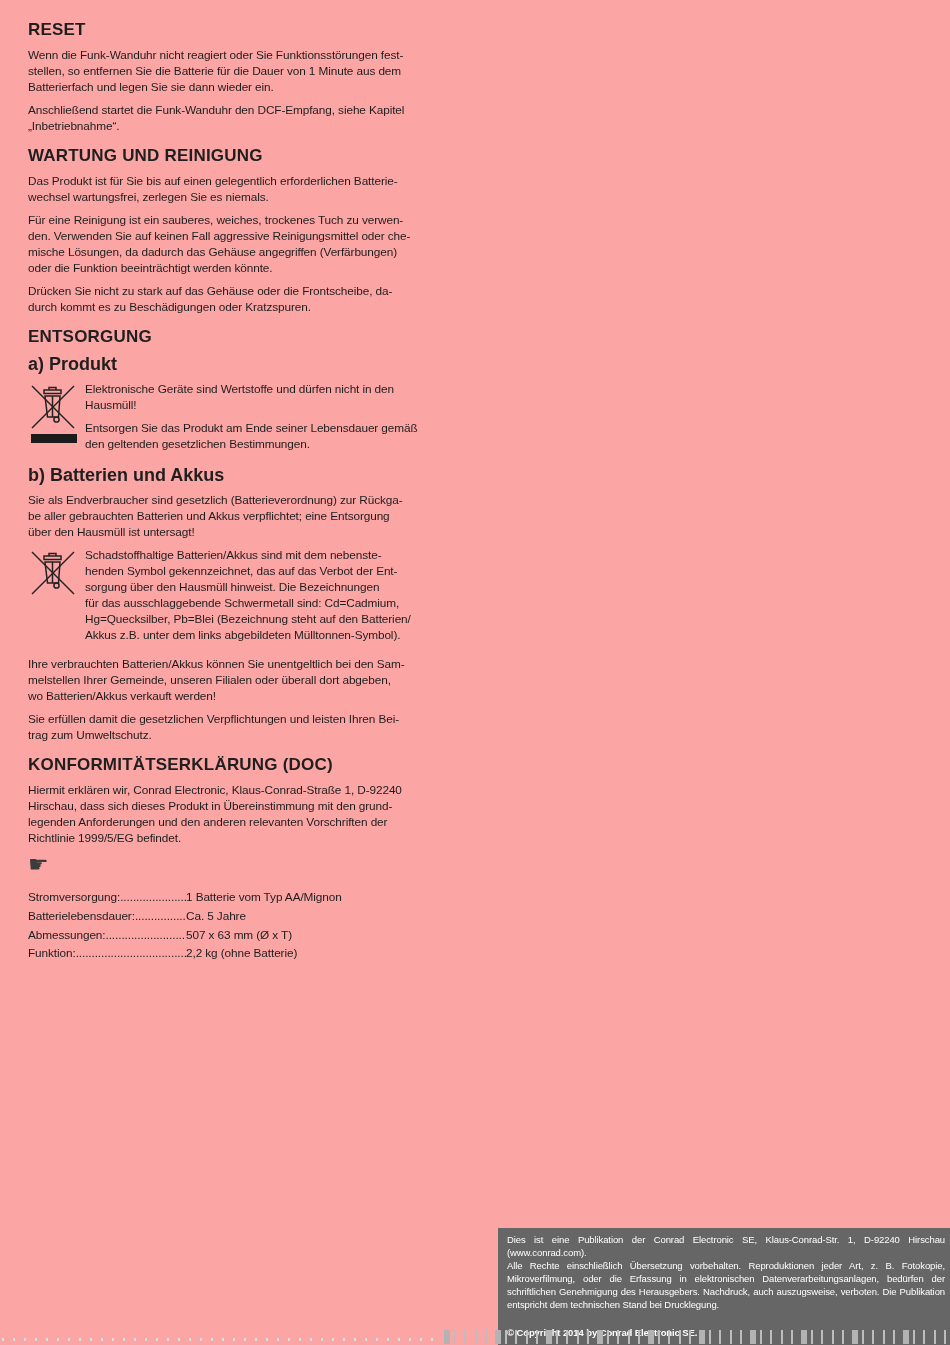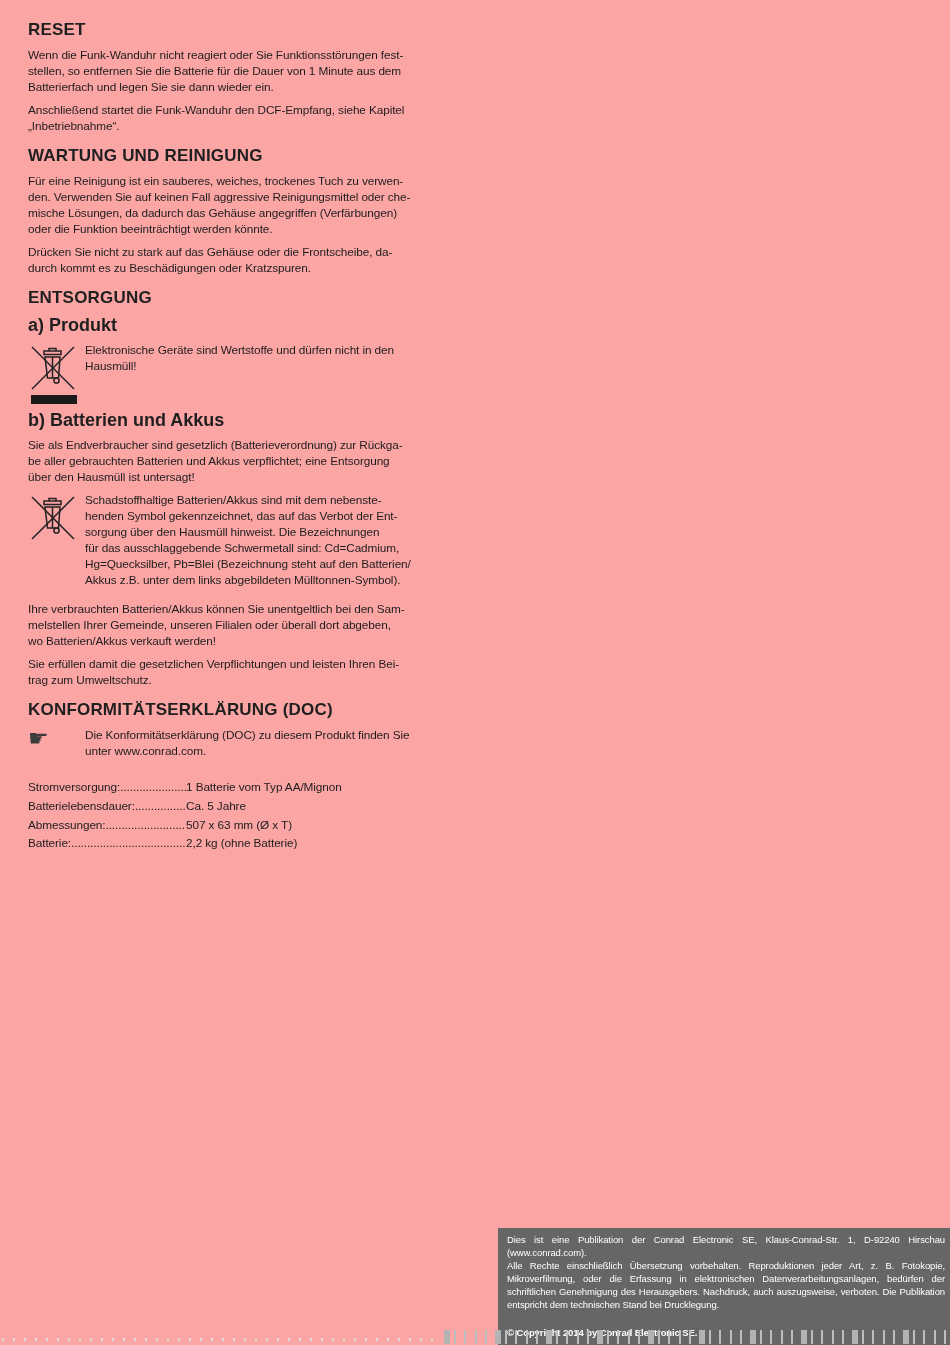--- a/index.html
+++ b/index.html
@@ -115,20 +115,22 @@
       <h2 class="section-title">RESET</h2>
       <p class="para">Wenn die Funk-Wanduhr nicht reagiert oder Sie Funktionsstörungen fest-
 stellen, so entfernen Sie die Batterie für die Dauer von 1 Minute aus dem
 Batterierfach und legen Sie sie dann wieder ein.</p>
       <p class="para">Anschließend startet die Funk-Wanduhr den DCF-Empfang, siehe Kapitel
 „Inbetriebnahme“.</p>
     </div>
 
     <div class="section">
       <h2 class="section-title">WARTUNG UND REINIGUNG</h2>
+      <p class="para">Das Produkt ist für Sie bis auf einen gelegentlich erforderlichen Batterie-
+wechsel wartungsfrei, zerlegen Sie es niemals.</p>
       <p class="para">Für eine Reinigung ist ein sauberes, weiches, trockenes Tuch zu verwen-
 den. Verwenden Sie auf keinen Fall aggressive Reinigungsmittel oder che-
 mische Lösungen, da dadurch das Gehäuse angegriffen (Verfärbungen)
 oder die Funktion beeinträchtigt werden könnte.</p>
       <p class="para">Drücken Sie nicht zu stark auf das Gehäuse oder die Frontscheibe, da-
 durch kommt es zu Beschädigungen oder Kratzspuren.</p>
     </div>
 
     <div class="section">
       <h2 class="section-title">ENTSORGUNG</h2>
@@ -145,20 +147,22 @@
               <circle cx="28.5" cy="36.5" r="2.6"></circle>
               <line x1="4" y1="3" x2="46" y2="45"></line>
               <line x1="46" y1="3" x2="4" y2="45"></line>
             </g>
           </svg>
           <div class="weee-bar"></div>
         </div>
         <div class="media-body">
           <p class="para">Elektronische Geräte sind Wertstoffe und dürfen nicht in den
 Hausmüll!</p>
+          <p class="para">Entsorgen Sie das Produkt am Ende seiner Lebensdauer gemäß
+den geltenden gesetzlichen Bestimmungen.</p>
         </div>
       </div>
 
       <h3 class="subheading">b) Batterien und Akkus</h3>
       <p class="para">Sie als Endverbraucher sind gesetzlich (Batterieverordnung) zur Rückga-
 be aller gebrauchten Batterien und Akkus verpflichtet; eine Entsorgung
 über den Hausmüll ist untersagt!</p>
       <div class="media">
         <div class="media-icon">
           <svg class="bin" width="50" height="48" viewBox="0 0 50 48">
@@ -184,28 +188,28 @@
       </div>
       <p class="para">Ihre verbrauchten Batterien/Akkus können Sie unentgeltlich bei den Sam-
 melstellen Ihrer Gemeinde, unseren Filialen oder überall dort abgeben,
 wo Batterien/Akkus verkauft werden!</p>
       <p class="para">Sie erfüllen damit die gesetzlichen Verpflichtungen und leisten Ihren Bei-
 trag zum Umweltschutz.</p>
     </div>
 
     <div class="section">
       <h2 class="section-title">KONFORMITÄTSERKLÄRUNG (DOC)</h2>
+      <p class="para">Hiermit erklären wir, Conrad Electronic, Klaus-Conrad-Straße 1, D-92240
+Hirschau, dass sich dieses Produkt in Übereinstimmung mit den grund-
+legenden Anforderungen und den anderen relevanten Vorschriften der
+Richtlinie 1999/5/EG befindet.</p>
       <div class="media">
         <div class="media-icon">
           <span class="hand-glyph">☛</span>
         </div>
-        <div class="media-body">
-          <p class="para">Die Konformitätserklärung (DOC) zu diesem Produkt finden Sie
-unter www.conrad.com.</p>
-        </div>
       </div>
     </div>
 
     <div class="section">
 
       <div class="spec-row">
         <span class="spec-left">
             <span>Stromversorgung:</span>
             <span class="spec-dots">......................................................................</span>
           </span>
@@ -220,21 +224,21 @@
       </div>
       <div class="spec-row">
         <span class="spec-left">
             <span>Abmessungen:</span>
             <span class="spec-dots">......................................................................</span>
           </span>
         <span class="spec-value">507 x 63 mm (Ø x T)</span>
       </div>
       <div class="spec-row">
         <span class="spec-left">
-            <span>Batterie:</span>
+            <span>Funktion:</span>
             <span class="spec-dots">......................................................................</span>
           </span>
         <span class="spec-value">2,2 kg (ohne Batterie)</span>
       </div>
     </div>
 
   </div>
 
   <div class="imprint">
     <p>Dies ist eine Publikation der Conrad Electronic SE, Klaus-Conrad-Str. 1, D-92240 Hirschau (www.conrad.com).</p>

